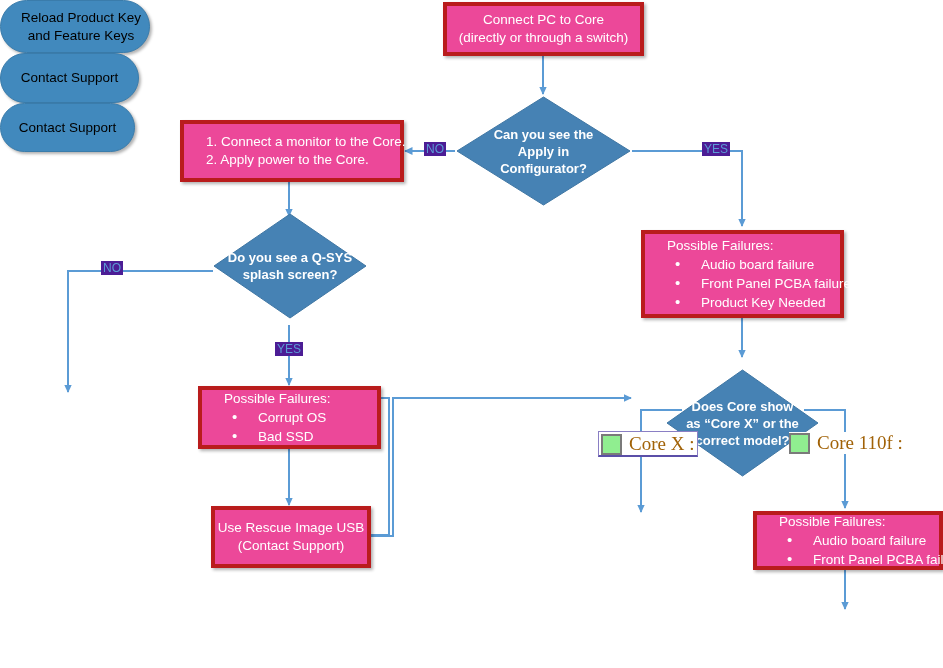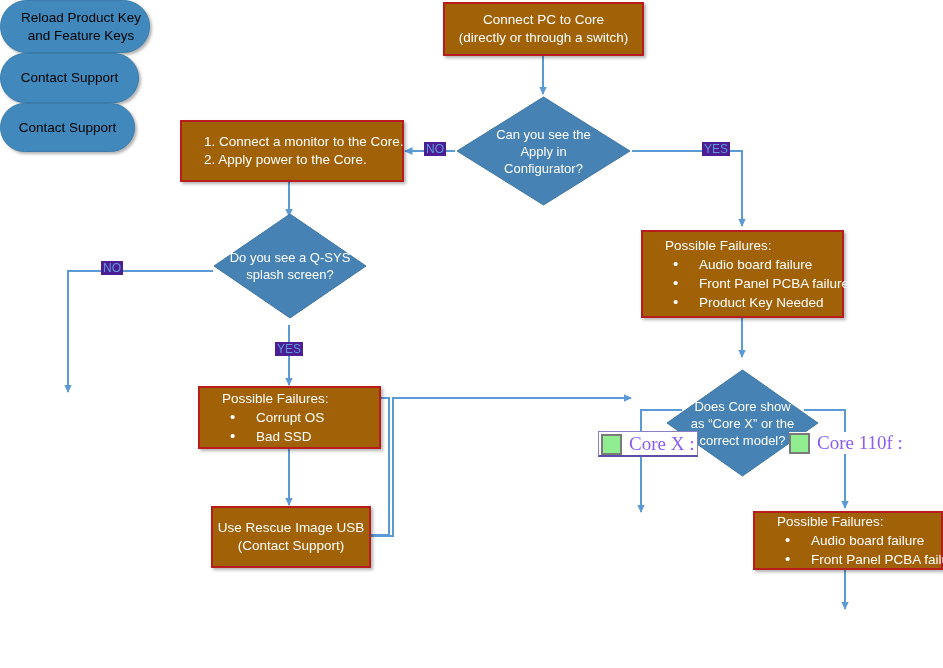--- a/index.html
+++ b/index.html
@@ -4,22 +4,22 @@
 <style>
   html,body{margin:0;padding:0;background:#ffffff;}
   body{width:943px;height:668px;overflow:hidden;font-family:"Liberation Sans",sans-serif;}
   #canvas{position:relative;width:943px;height:668px;background:#fff;}
 
   svg.wires{position:absolute;left:0;top:0;width:943px;height:668px;pointer-events:none;}
 
   .node{position:absolute;box-sizing:border-box;color:#ffffff;}
 
   .proc{
-    background:#a16207;
-    border:2px solid #b91c1c;
+    background:#ec4899;
+    border:4px solid #b91c1c;
     box-shadow:2px 2px 3px rgba(0,0,0,0.30);
     display:flex;flex-direction:column;justify-content:center;
   }
   .proc.center{align-items:center;text-align:center;}
   .proc-line{font-size:13.5px;line-height:18px;white-space:nowrap;}
   .proc.pad{padding-left:22px;}
 
   .bullets{margin:0;padding:0;list-style:none;}
   .bullets li{font-size:13.5px;line-height:19px;white-space:nowrap;padding-left:34px;position:relative;}
   .bullets li:before{content:"\2022";position:absolute;left:8px;top:-1px;font-size:15px;}
@@ -31,32 +31,32 @@
     box-shadow:2px 2px 3px rgba(0,0,0,0.30);
     display:flex;align-items:center;justify-content:center;text-align:center;
   }
   .term-txt{font-size:13.5px;line-height:18px;white-space:nowrap;}
 
   .dia{position:absolute;}
   .dia .shape{position:absolute;left:0;top:0;width:100%;height:100%;}
   .dia .txt{
     position:absolute;left:0;top:0;width:100%;height:100%;
     display:flex;flex-direction:column;align-items:center;justify-content:center;
-    color:#fff;text-align:center;font-size:13px;line-height:17px;
+    color:#fff;text-align:center;font-size:13px;line-height:17px;font-weight:bold;
   }
   .dia .txt span{white-space:nowrap;}
 
   .edgelabel{
     position:absolute;background:#4c1d95;color:#5b9bd5;
     font-size:12px;line-height:14px;padding:0 2px;white-space:nowrap;
   }
 
   .legend{position:absolute;display:flex;align-items:center;background:#ffffff;}
   .legend .sw{width:21px;height:21px;background:#90ee90;border:2px solid #7a7a7a;box-sizing:border-box;}
-  .legend .lbl{font-family:"Liberation Serif",serif;font-size:19px;color:#8b5cf6;margin-left:7px;white-space:nowrap;}
+  .legend .lbl{font-family:"Liberation Serif",serif;font-size:19px;color:#a16207;margin-left:7px;white-space:nowrap;}
   .legend.boxed{border:1px solid #8a7fc4;border-bottom:2px solid #5b4fa8;padding:1px 3px 0 2px;}
 </style>
 </head>
 <body>
 
 <div id="canvas">
 
   <svg class="wires" viewBox="0 0 943 668">
     <defs>
       <marker id="arrow" markerWidth="9" markerHeight="9" refX="7.5" refY="4.5" orient="auto" markerUnits="userSpaceOnUse">

